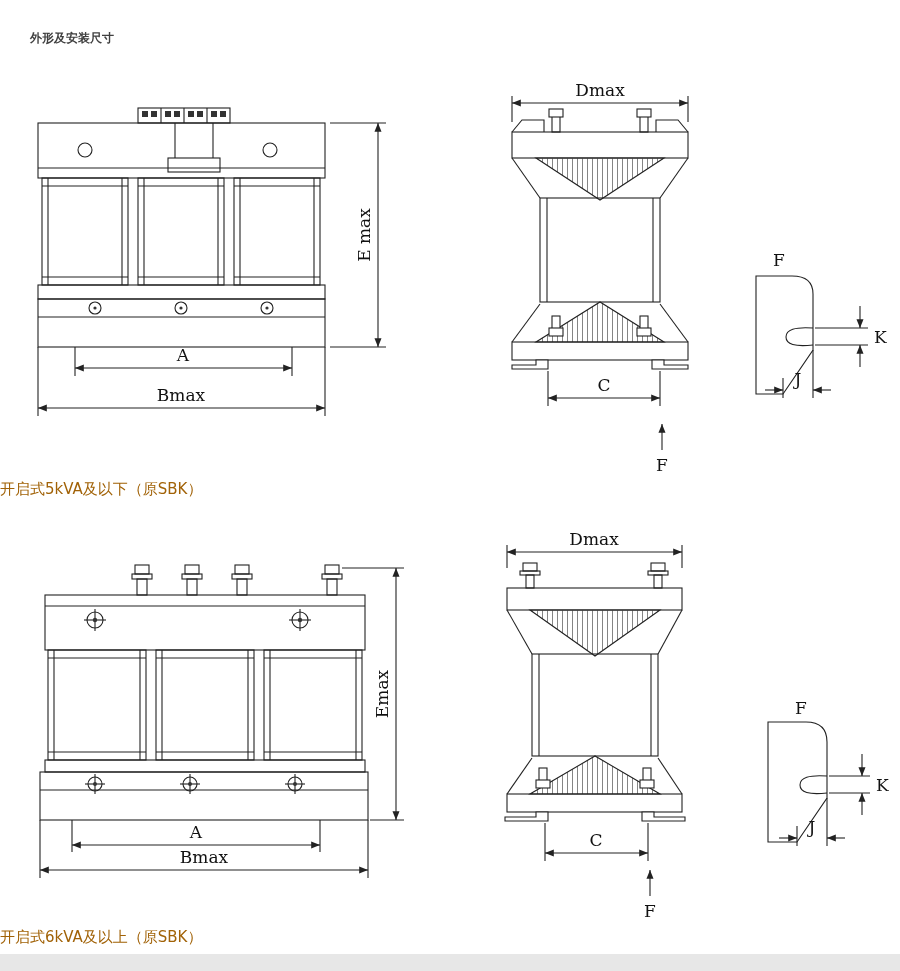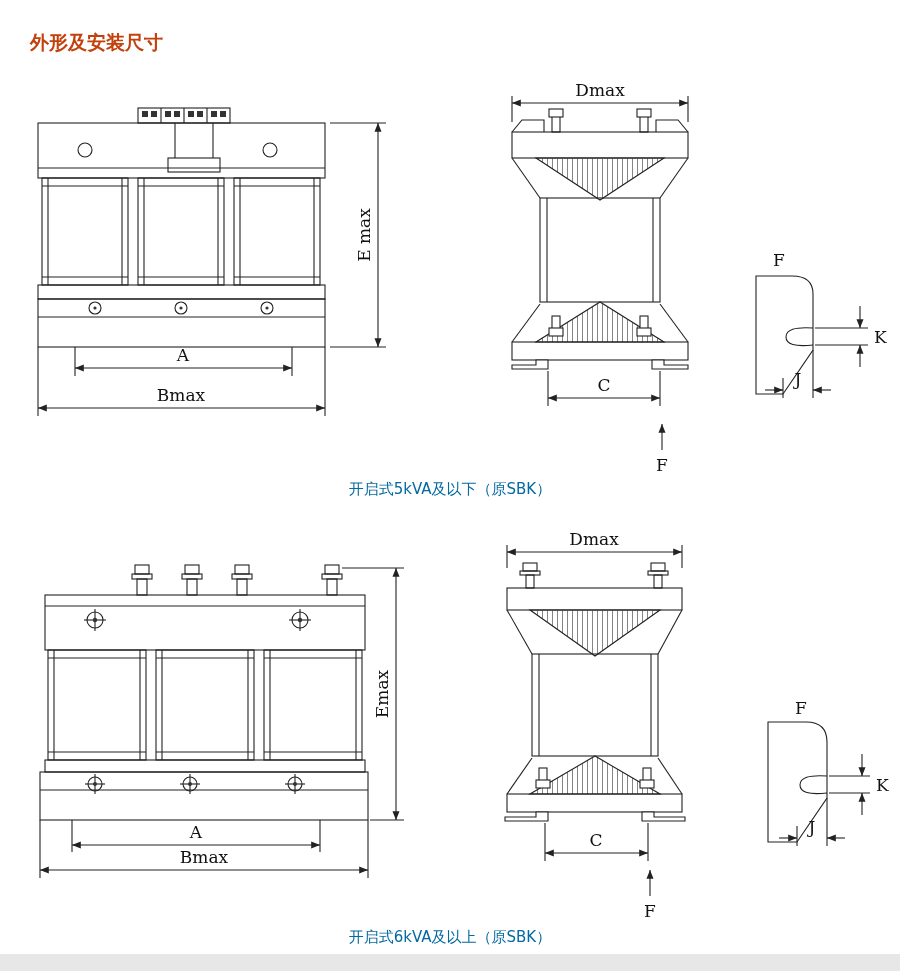--- a/index.html
+++ b/index.html
@@ -1,21 +1,21 @@
 <!DOCTYPE html>
 <html><head>
 <meta charset="utf-8">
 <style>
   *{margin:0;padding:0;box-sizing:border-box}
   html,body{background:#fff}
   body{width:900px;height:971px;position:relative;overflow:hidden;
        font-family:"DejaVu Sans","Liberation Sans",sans-serif}
-  .title{position:absolute;left:30px;top:30px;font-size:19px;font-weight:bold;color:#c2410c}
+  .title{position:absolute;left:30px;top:30px;font-size:12px;font-weight:bold;color:#404040}
   .drawing{position:absolute;left:0}
-  .caption{position:absolute;left:0;width:100%;text-align:center;font-size:15px;color:#0369a1}
+  .caption{position:absolute;left:0;width:100%;font-size:15px;color:#a16207}
   .bottom-strip{position:absolute;left:0;top:954px;width:100%;height:17px;background:#e7e7e7}
   
   .st line,.st rect,.st path,.st circle,.st polyline{stroke:#222;stroke-width:1.1;fill:none}
   .st rect.wf{fill:#fff}
   .st .fl{fill:#333;stroke:none}
   text.dim{font-family:"DejaVu Serif","Liberation Serif",serif;font-size:17px;fill:#111}
 </style>
 </head>
 <body>
 

